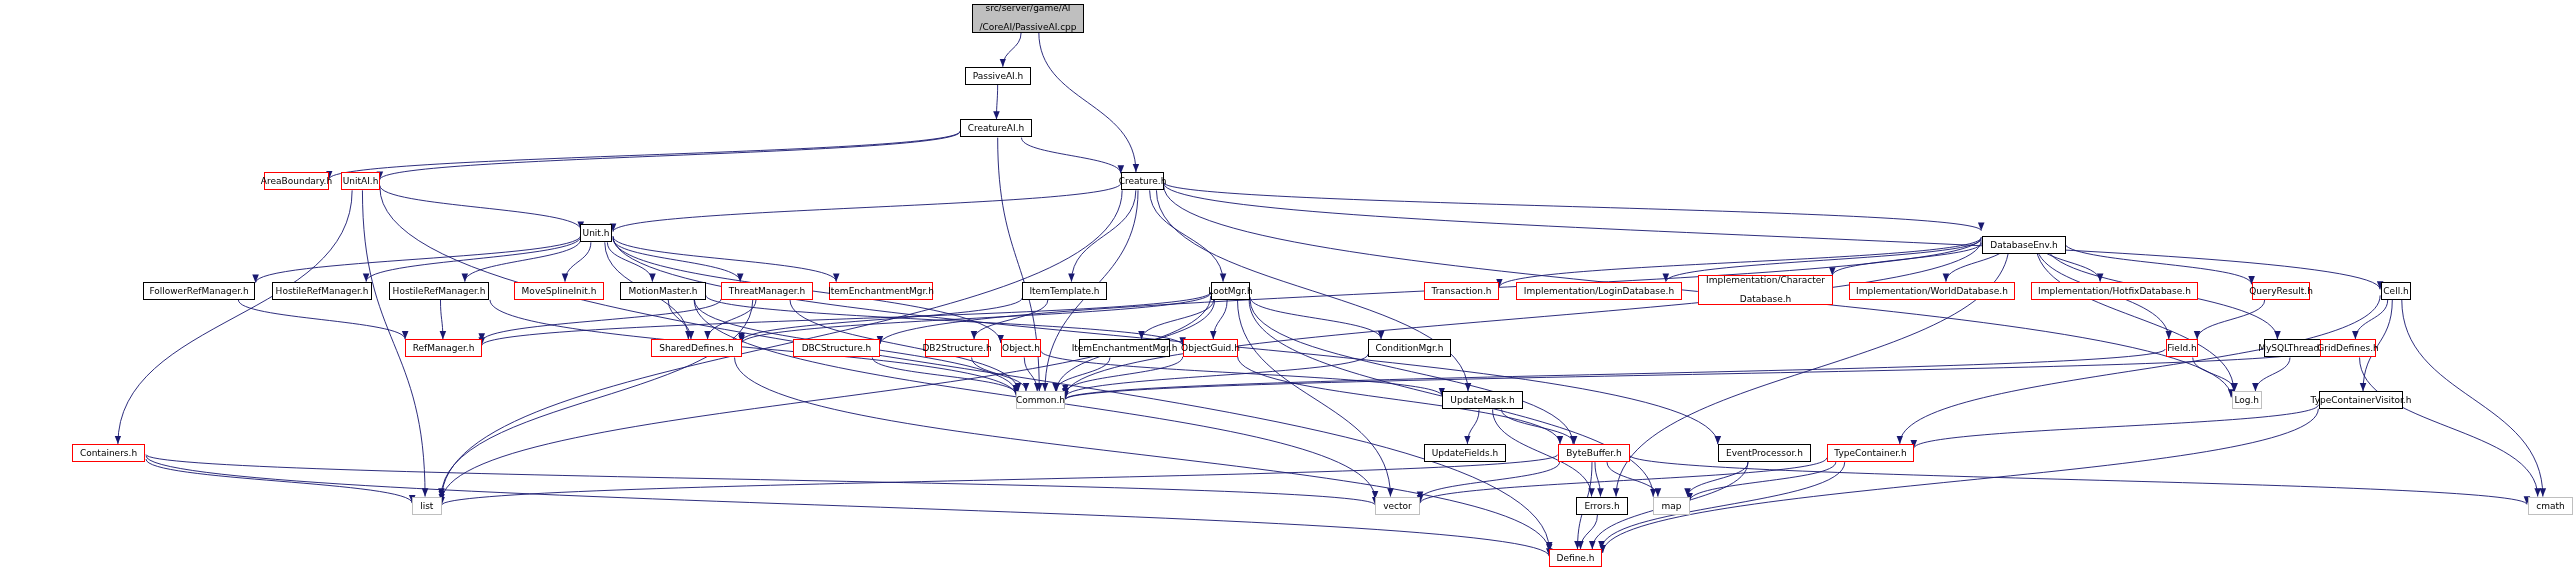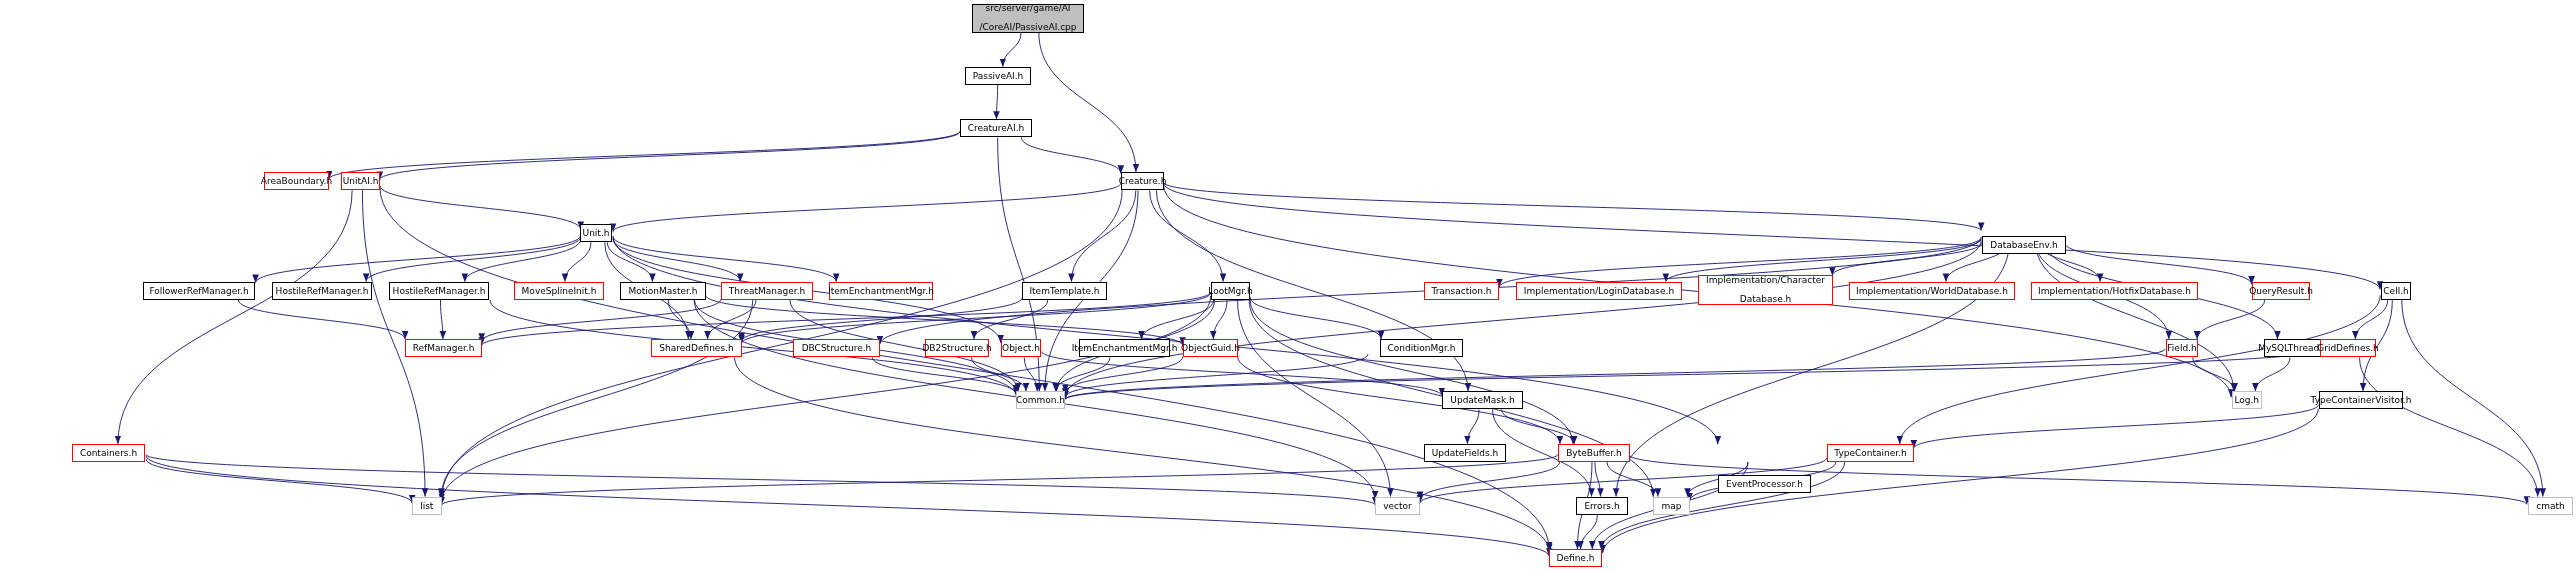--- a/index.html
+++ b/index.html
@@ -157,32 +157,32 @@
       <div class="node red" style="left: 2031px; top: 282px; width: 167px; height: 18px;">Implementation/HotfixDatabase.h</div>
       <div class="node red" style="left: 2252px; top: 282px; width: 58px; height: 18px;">QueryResult.h</div>
       <div class="node " style="left: 2381px; top: 282px; width: 30px; height: 18px;">Cell.h</div>
       <div class="node red" style="left: 405px; top: 339px; width: 77px; height: 18px;">RefManager.h</div>
       <div class="node red" style="left: 651px; top: 339px; width: 91px; height: 18px;">SharedDefines.h</div>
       <div class="node red" style="left: 793px; top: 339px; width: 87px; height: 18px;">DBCStructure.h</div>
       <div class="node red" style="left: 925px; top: 339px; width: 64px; height: 18px;">DB2Structure.h</div>
       <div class="node red" style="left: 1001px; top: 339px; width: 40px; height: 18px;">Object.h</div>
       <div class="node " style="left: 1079px; top: 339px; width: 91px; height: 18px;">ItemEnchantmentMgr.h</div>
       <div class="node red" style="left: 1183px; top: 339px; width: 55px; height: 18px;">ObjectGuid.h</div>
-      <div class="node " style="left: 1368px; top: 339px; width: 83px; height: 18px; margin-left: 12px;">ConditionMgr.h</div>
+      <div class="node " style="left: 1368px; top: 339px; width: 83px; height: 18px;">ConditionMgr.h</div>
       <div class="node red" style="left: 2166px; top: 339px; width: 32px; height: 18px;">Field.h</div>
       <div class="node " style="left: 2264px; top: 339px; width: 72px; height: 18px;">MySQLThreading.h</div>
       <div class="node red" style="left: 2320px; top: 339px; width: 56px; height: 18px;">GridDefines.h</div>
       <div class="node gray" style="left: 1016px; top: 391px; width: 49px; height: 18px;">Common.h</div>
       <div class="node " style="left: 1442px; top: 391px; width: 81px; height: 18px;">UpdateMask.h</div>
       <div class="node gray" style="left: 2232px; top: 391px; width: 29.5px; height: 18px;">Log.h</div>
       <div class="node " style="left: 2319px; top: 391px; width: 84px; height: 18px;">TypeContainerVisitor.h</div>
       <div class="node red" style="left: 72px; top: 444px; width: 73px; height: 18px;">Containers.h</div>
       <div class="node " style="left: 1424px; top: 444px; width: 82px; height: 18px;">UpdateFields.h</div>
       <div class="node red" style="left: 1558px; top: 444px; width: 72px; height: 18px;">ByteBuffer.h</div>
-      <div class="node " style="left: 1718px; top: 444px; width: 93px; height: 18px; margin-top: 31px;">EventProcessor.h</div>
+      <div class="node " style="left: 1718px; top: 444px; width: 93px; height: 18px;">EventProcessor.h</div>
       <div class="node red" style="left: 1827px; top: 444px; width: 87px; height: 18px;">TypeContainer.h</div>
       <div class="node gray" style="left: 412px; top: 497px; width: 29.5px; height: 18px;">list</div>
       <div class="node gray" style="left: 1375px; top: 497px; width: 45px; height: 18px;">vector</div>
       <div class="node " style="left: 1576px; top: 497px; width: 52px; height: 18px;">Errors.h</div>
       <div class="node gray" style="left: 1653px; top: 497px; width: 37px; height: 18px;">map</div>
       <div class="node gray" style="left: 2528px; top: 497px; width: 45px; height: 18px;">cmath</div>
       <div class="node red" style="left: 1549px; top: 549px; width: 53px; height: 18px;">Define.h</div>
     </div>
 </div>
 

